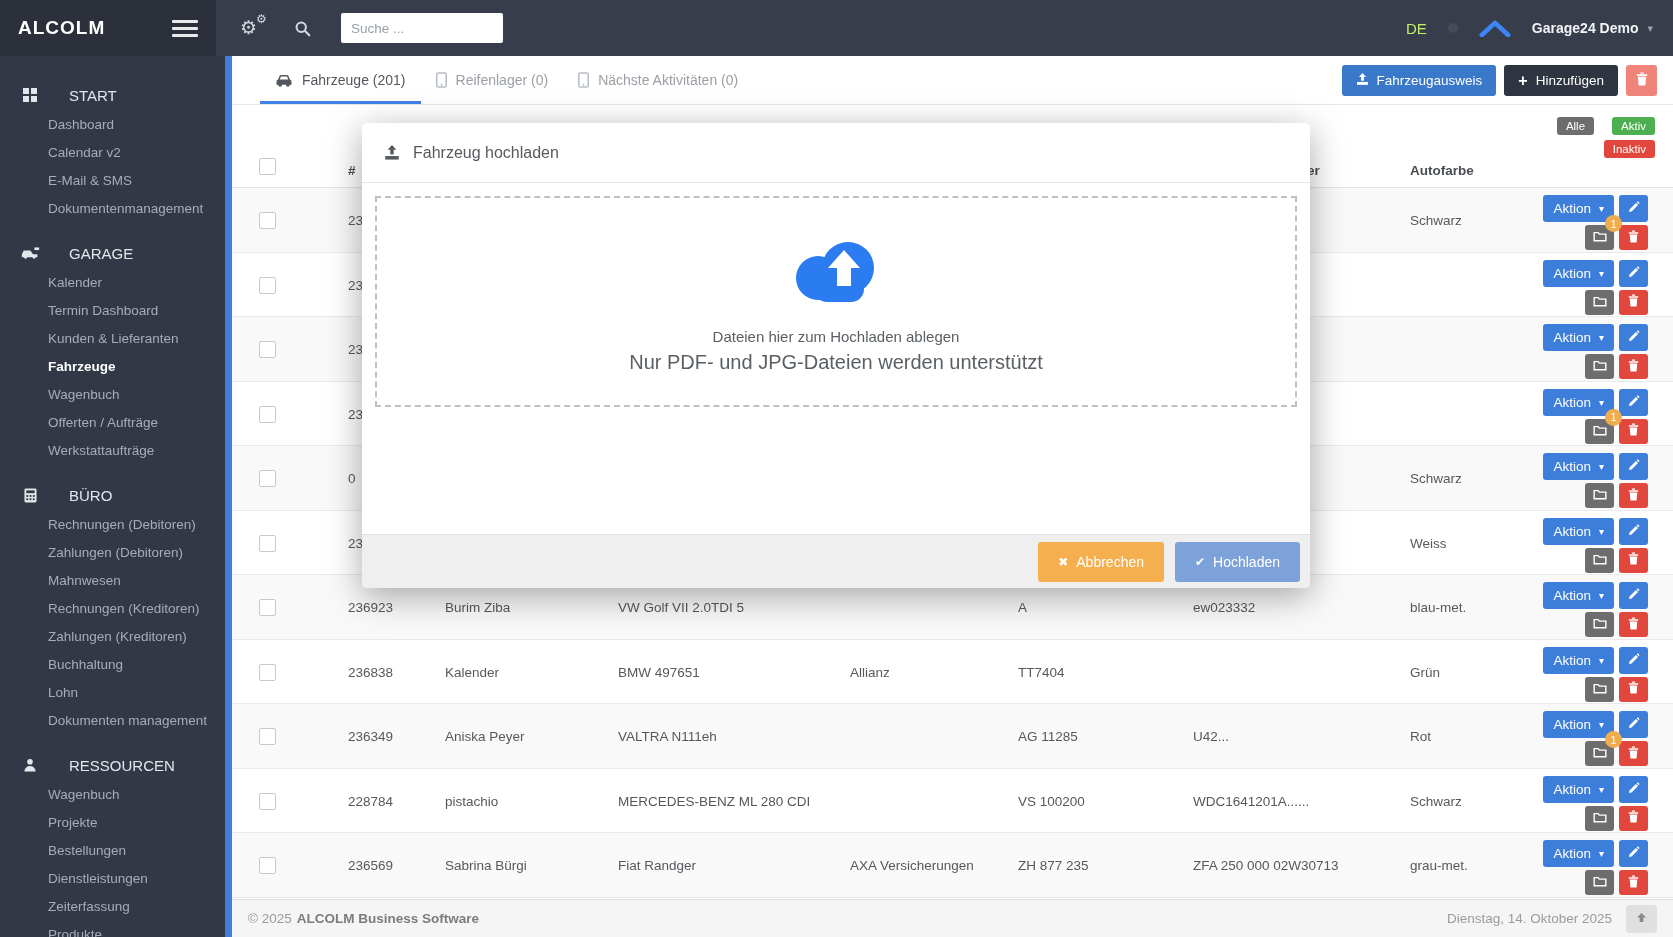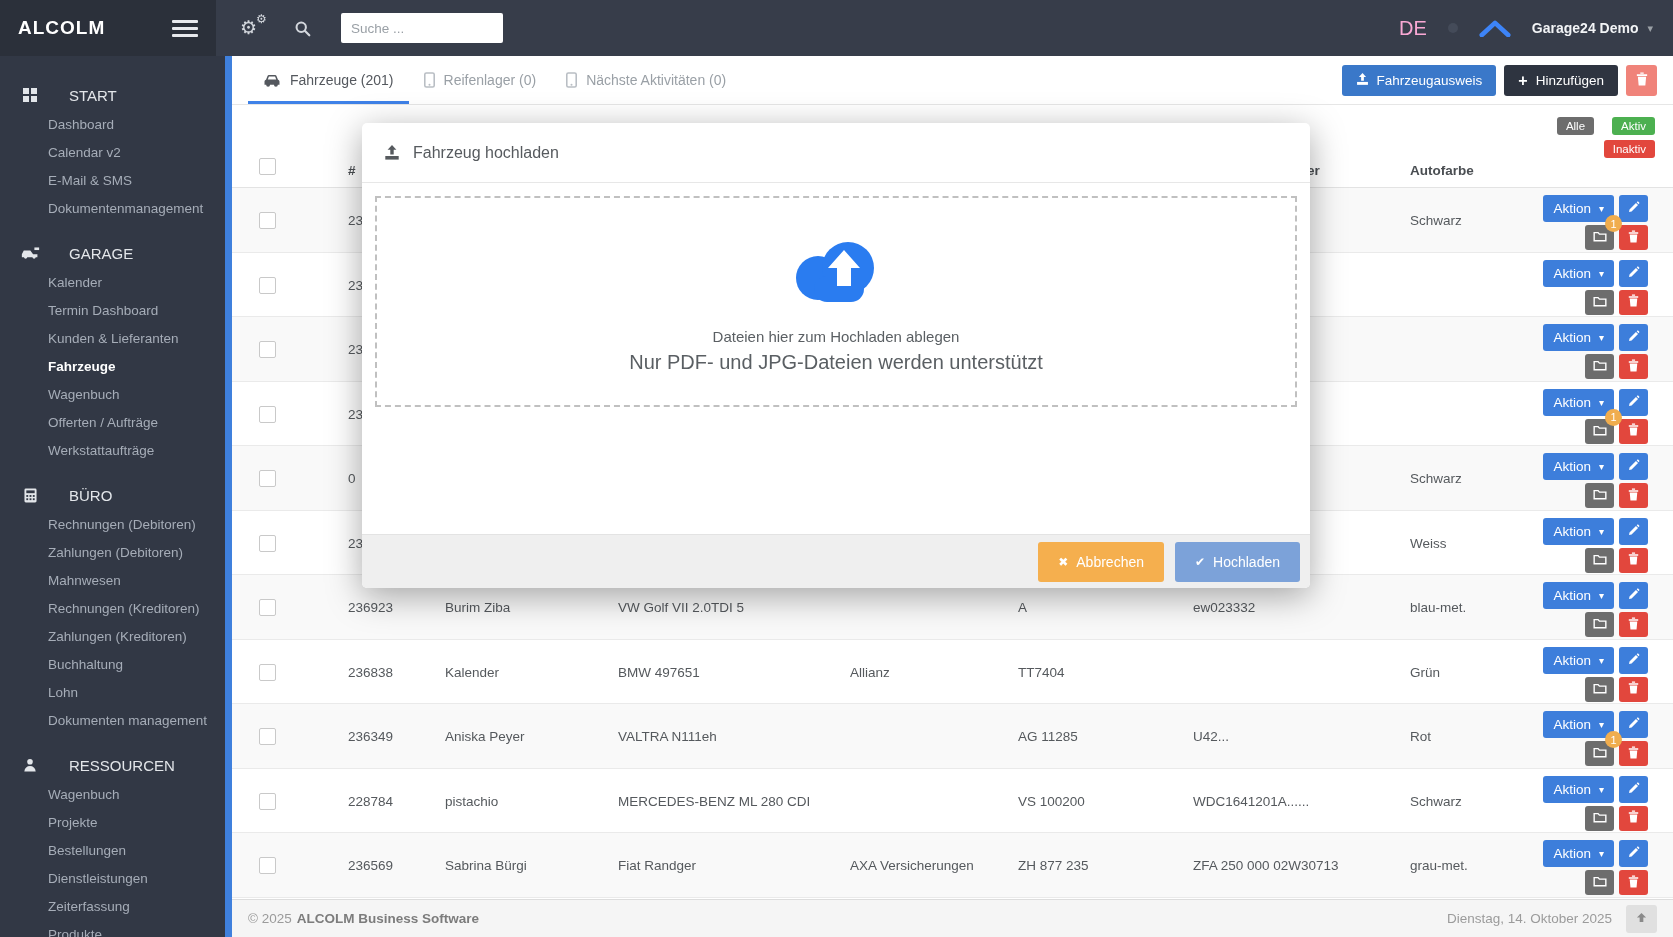--- a/index.html
+++ b/index.html
@@ -22,30 +22,30 @@
 
   
   .topbar { position:absolute; left:216px; top:0; width:1457px; height:56px; background:#373d4a; display:flex; align-items:center; z-index:4; }
   .topbar .cogs { margin-left:24px; color:#d3d7dd; position:relative; width:30px; height:26px; cursor:pointer; }
   .cogs .g1 { font-size:19px; position:absolute; left:0; top:1px; }
   .cogs .g2 { font-size:12px; position:absolute; left:16px; top:-3px; }
   .topbar .search-ico { margin-left:24px; color:#d3d7dd; cursor:pointer; display:flex; }
   .search-input { margin-left:30px; width:162px; height:30px; border:none; border-radius:2px; background:#fff; font-size:13.5px; color:#444; padding:0 10px; font-family:"Liberation Sans",sans-serif; }
   .search-input::placeholder { color:#9aa0a6; }
   .topbar-right { margin-left:auto; display:flex; align-items:center; gap:21px; padding-right:20px; }
-  .lang { color:#f9a8d4; font-size:20px; cursor:pointer; }
+  .lang { color:#bef264; font-size:15px; cursor:pointer; }
   .notif-dot { width:10px; height:10px; border-radius:50%; background:#444b59; }
   .account { display:flex; align-items:center; gap:9px; cursor:pointer; }
   .account-name { color:#f2f4f6; font-size:14px; font-weight:bold; }
   .account .caret { color:#9aa0a6; font-size:11px; }
 
   
   .content { position:absolute; left:232px; top:56px; width:1441px; height:881px; background:#fff; }
 
-  .tabbar { position:absolute; left:0; top:0; width:100%; height:49px; background:#fff; border-bottom:1px solid #e6e6e6; display:flex; align-items:stretch; padding-left:16px; }
+  .tabbar { position:absolute; left:0; top:0; width:100%; height:49px; background:#fff; border-bottom:1px solid #e6e6e6; display:flex; align-items:stretch; padding-left:28px; }
   .tab { display:flex; align-items:center; gap:9px; padding:0 15px; font-size:14px; color:#9aa0a6; cursor:pointer; }
   .tab .ticon { display:flex; color:#b9bec4; }
   .tab.active { color:#54585e; box-shadow:inset 0 -3px 0 #3f82e8; }
   .tab.active .ticon { color:#54585e; }
   .top-actions { position:absolute; right:16px; top:9px; display:flex; gap:8px; }
   .btn { border:none; border-radius:3px; font-family:"Liberation Sans",sans-serif; font-size:13.5px; color:#fff; display:flex; align-items:center; gap:8px; cursor:pointer; }
   .btn-ausweis { background:#3a78c9; height:31px; padding:0 14px; }
   .btn-add { background:#2e3440; height:31px; padding:0 14px; }
   .btn-add .plus { font-size:16px; font-weight:bold; }
   .btn-trash-top { background:#f0837a; width:31px; height:31px; justify-content:center; }

